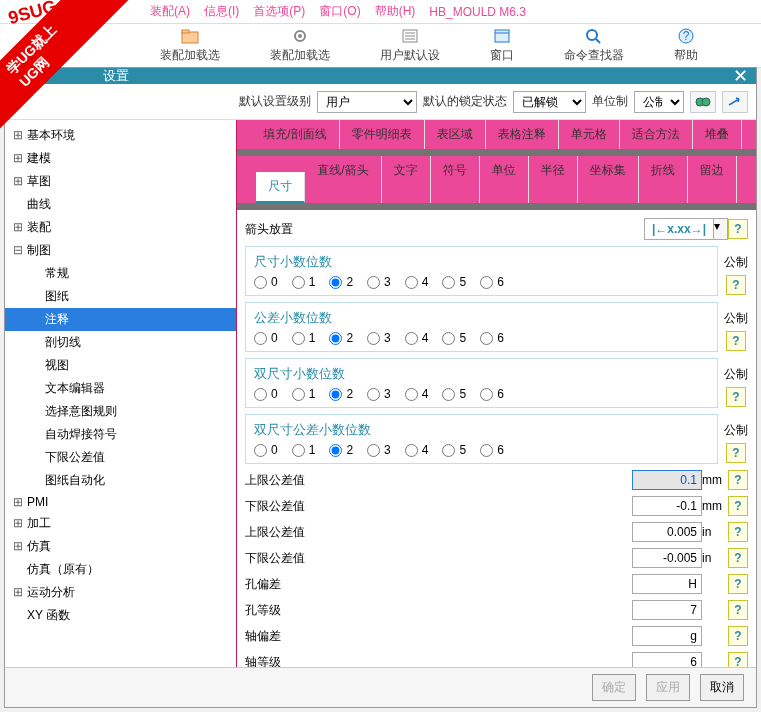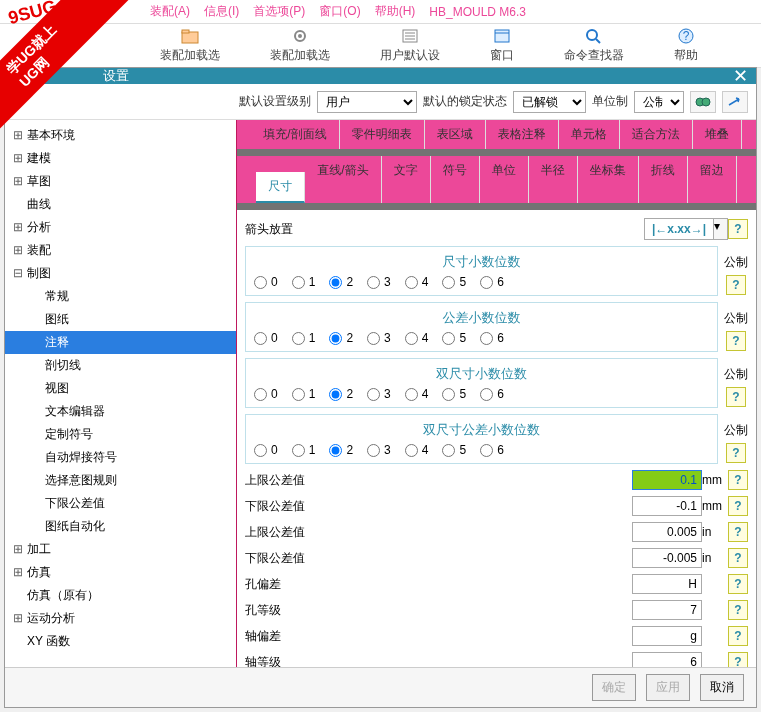--- a/index.html
+++ b/index.html
@@ -33,28 +33,28 @@
 .tab { padding: 6px 12px; border-right: 1px solid #ddd; cursor: pointer; color: #333; }
 .tab.active { background: #fff; border-bottom: 2px solid #2b8ca8; color: #2b8ca8; margin-top: 16px; }
 .panel { flex: 1; overflow-y: auto; padding: 8px; }
 .row { display: flex; align-items: center; margin-bottom: 6px; }
 .row-label { flex: 0 0 auto; min-width: 60px; }
 .row-spacer { flex: 1; }
 .help { width: 20px; height: 20px; background: #fffde0; border: 1px solid #c5c533; color: #2b8ca8; display: inline-flex; align-items: center; justify-content: center; font-weight: bold; }
 .arrow-btn { width: 70px; height: 22px; border: 1px solid #aaa; background: #fff; display: inline-flex; align-items: center; justify-content: center; color: #2b8ca8; font-weight: bold; }
 .dd { width: 14px; height: 22px; border: 1px solid #aaa; border-left: none; background: #f6f6f6; }
 .grp { border: 1px solid #bfe0ea; padding: 6px 8px; margin-bottom: 6px; }
-.grp-title { color: #2b8ca8; font-size: 13px; margin-bottom: 4px; text-align: center; }
+.grp-title { color: #2b8ca8; font-size: 13px; margin-bottom: 4px; }
 .radios { display: flex; gap: 14px; }
 .radios label { display: flex; align-items: center; gap: 4px; }
 .grp-wrap { display: flex; align-items: flex-start; gap: 6px; margin-bottom: 6px; }
 .grp-wrap .grp { flex: 1; margin-bottom: 0; }
 .side-label { display: flex; flex-direction: column; align-items: center; gap: 4px; padding-top: 8px; }
 .val-input { width: 70px; height: 20px; border: 1px solid #aaa; text-align: right; padding: 0 4px; }
-.val-input.hl { border: 1px solid #2a7ee0; background: #84cc16; color: #0050c8; }
+.val-input.hl { border: 1px solid #2a7ee0; background: #e5e5e5; color: #0050c8; }
 .unit { width: 26px; }
 .footer { height: 40px; border-top: 1px solid #ccc; display: flex; align-items: center; justify-content: flex-end; padding: 0 12px; gap: 10px; background: #f6f6f6; }
 .footer button { padding: 4px 9px; border: 1px solid #999; background: #f0f0f0; cursor: pointer; }
 .footer button:disabled { color: #aaa; }
 svg { display: block; }
 </style>
 </head>
 <body>
 
 <div class="watermark">
@@ -143,34 +143,33 @@
         </svg>
       </span>
   </div>
 
   <div class="body">
     <div class="tree" id="tree">
         <div class="tree-item lvl1"><span class="tree-exp">⊞</span><span>基本环境</span></div>
         <div class="tree-item lvl1"><span class="tree-exp">⊞</span><span>建模</span></div>
         <div class="tree-item lvl1"><span class="tree-exp">⊞</span><span>草图</span></div>
         <div class="tree-item lvl1"><span class="tree-exp"></span><span>曲线</span></div>
-        <div class="tree-item lvl1"><span class="tree-exp">⊞</span><span>分析</span></div>
         <div class="tree-item lvl1"><span class="tree-exp">⊞</span><span>装配</span></div>
         <div class="tree-item lvl1"><span class="tree-exp">⊟</span><span>制图</span></div>
         <div class="tree-item lvl2"><span>常规</span></div>
         <div class="tree-item lvl2"><span>图纸</span></div>
         <div class="tree-item lvl2 sel"><span>注释</span></div>
         <div class="tree-item lvl2"><span>剖切线</span></div>
         <div class="tree-item lvl2"><span>视图</span></div>
         <div class="tree-item lvl2"><span>文本编辑器</span></div>
-        <div class="tree-item lvl2"><span>定制符号</span></div>
+        <div class="tree-item lvl2"><span>选择意图规则</span></div>
         <div class="tree-item lvl2"><span>自动焊接符号</span></div>
-        <div class="tree-item lvl2"><span>选择意图规则</span></div>
         <div class="tree-item lvl2"><span>下限公差值</span></div>
         <div class="tree-item lvl2"><span>图纸自动化</span></div>
+        <div class="tree-item lvl1"><span class="tree-exp">⊞</span><span>PMI</span></div>
         <div class="tree-item lvl1"><span class="tree-exp">⊞</span><span>加工</span></div>
         <div class="tree-item lvl1"><span class="tree-exp">⊞</span><span>仿真</span></div>
         <div class="tree-item lvl1"><span class="tree-exp"></span><span>仿真（原有）</span></div>
         <div class="tree-item lvl1"><span class="tree-exp">⊞</span><span>运动分析</span></div>
         <div class="tree-item lvl1"><span class="tree-exp"></span><span>XY 函数</span></div>
       </div>
     <div class="content">
       <div class="tabs1" id="tabs1">
           <div class="tab">填充/剖面线</div>
           <div class="tab">零件明细表</div>

